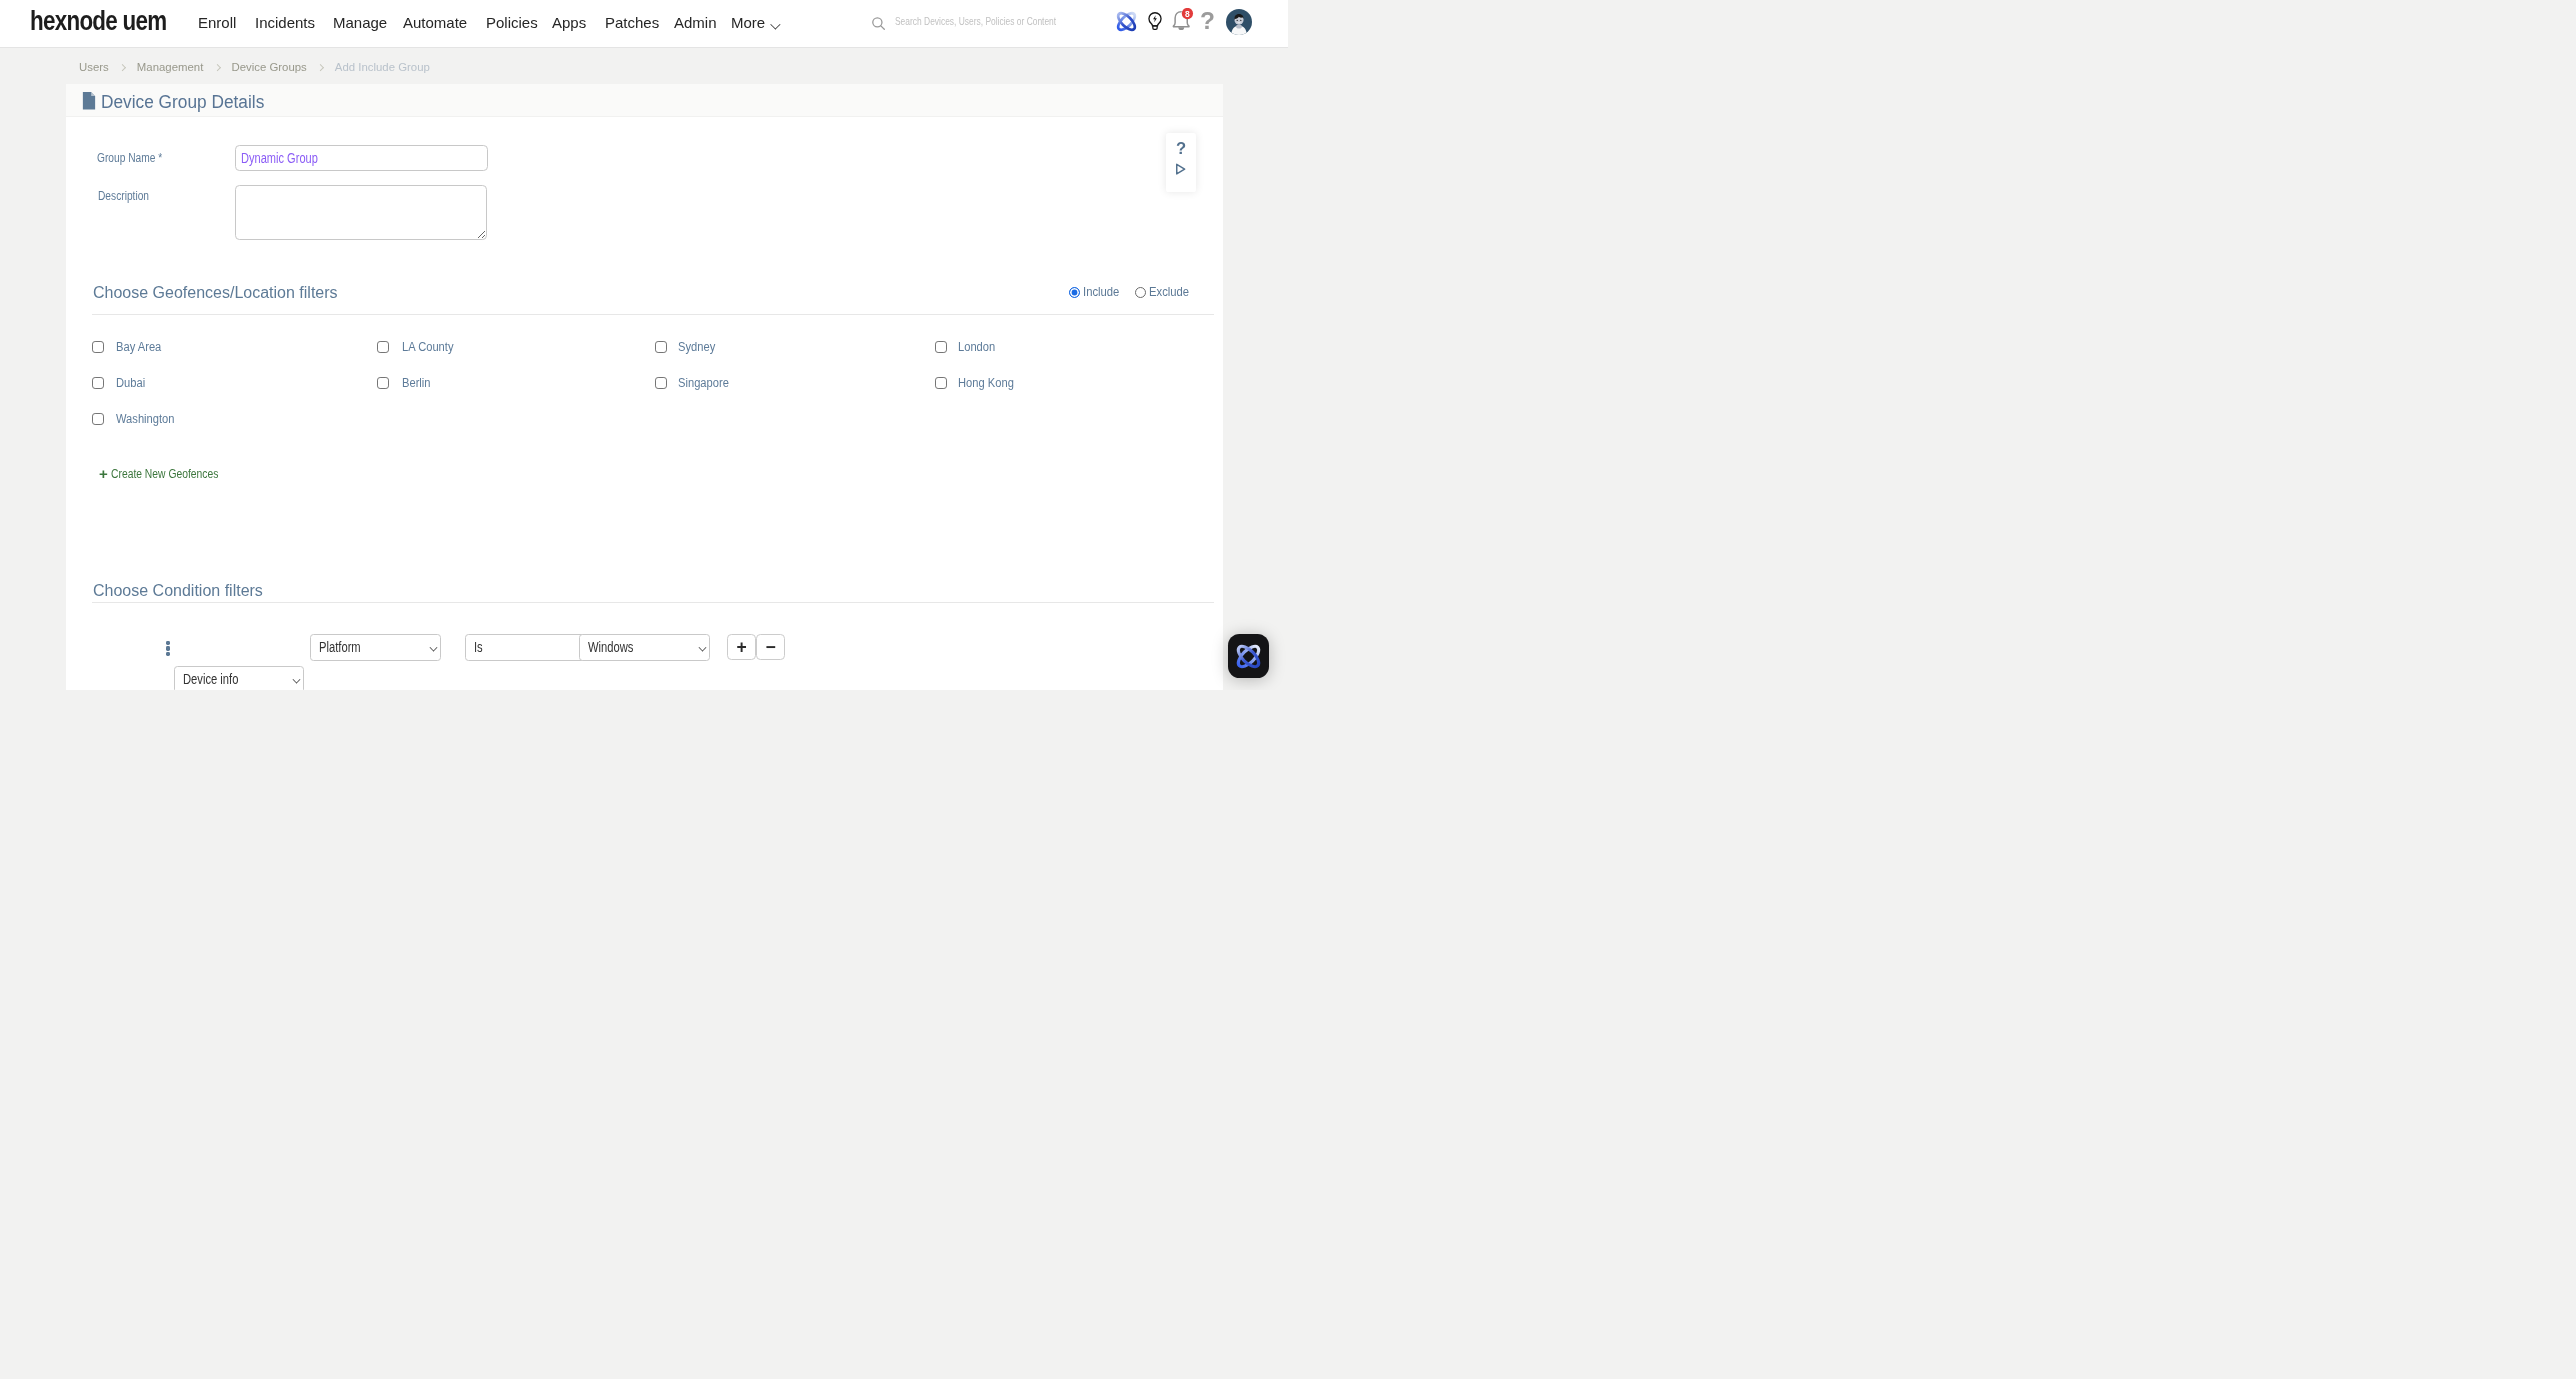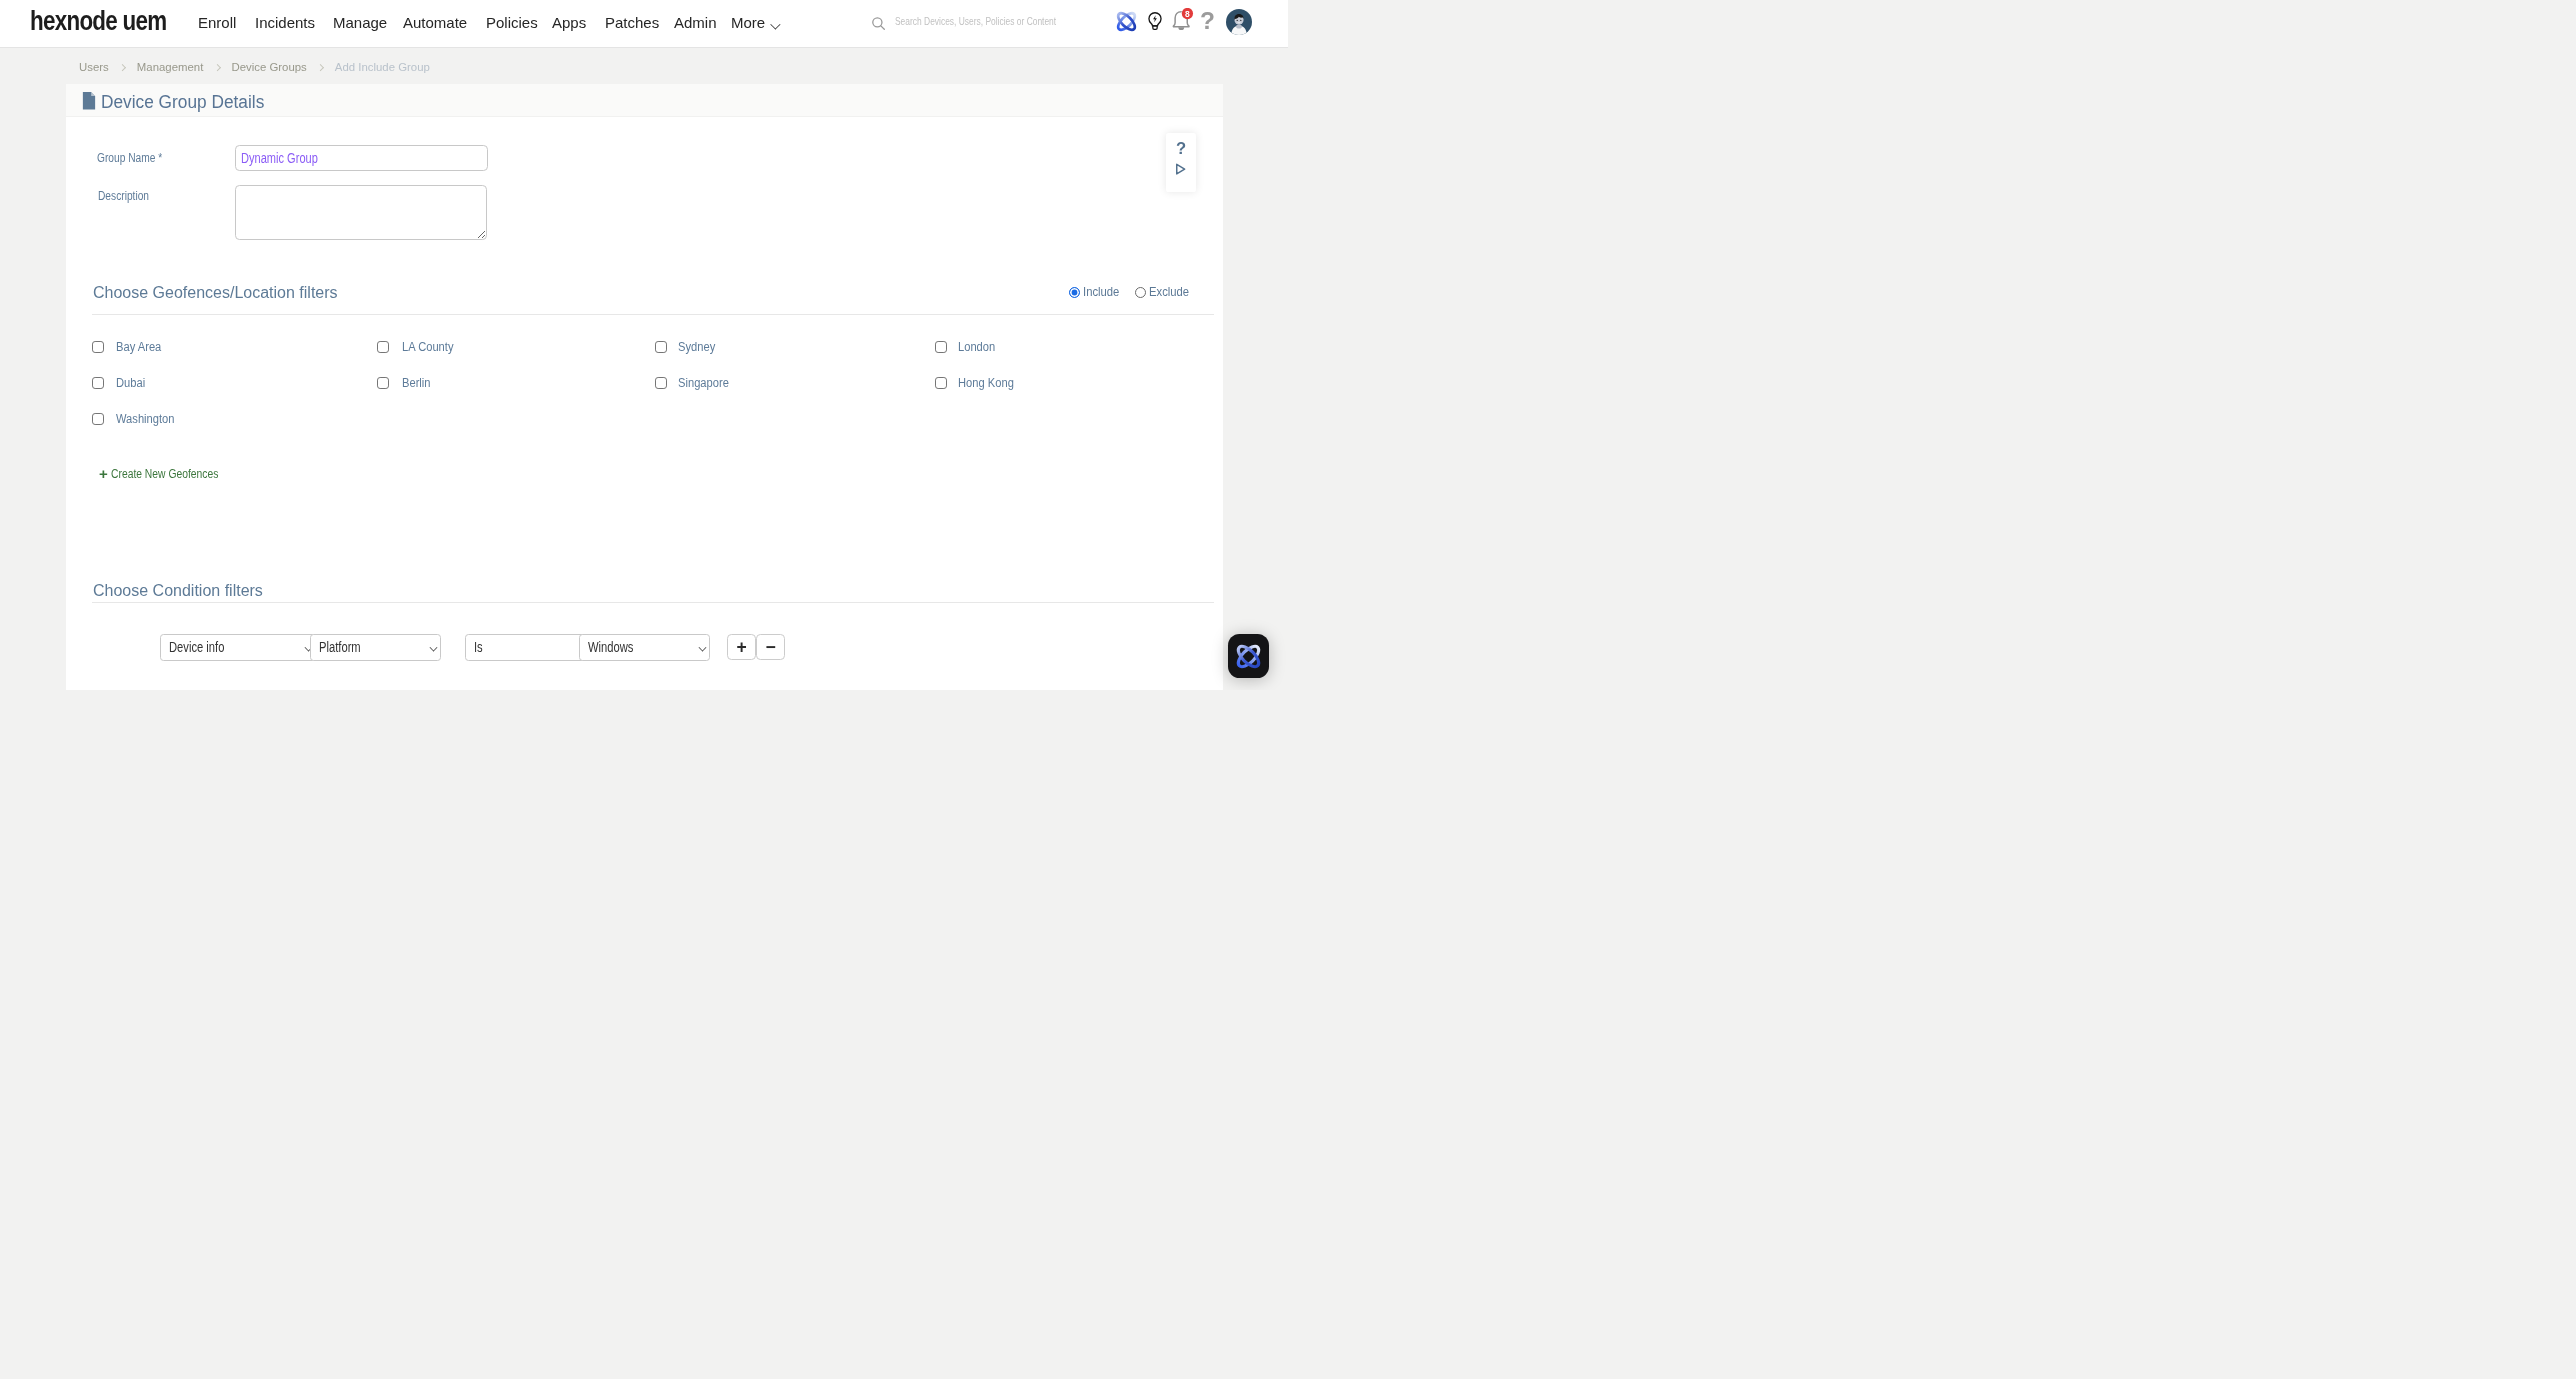--- a/index.html
+++ b/index.html
@@ -188,21 +188,21 @@
   <div id="newgeo"><b>+</b><i>Create New Geofences</i></div>
 
   <div class="shead" style="left:27px; top:498px;">Choose Condition filters</div>
   <div class="hline" style="top:518px;"></div>
 
   <div id="dots">
       <div></div>
       <div></div>
       <div></div>
     </div>
-  <div class="sel" style="left:94px; width:156px;"><em>Device info</em><span class="chev"></span></div>
+  <div class="sel" style="left:108px; width:130px;margin-top:32px;"><em>Device info</em><span class="chev"></span></div>
   <div class="sel" style="left:244px; width:131px;"><em>Platform</em><span class="chev"></span></div>
   <div class="sel" style="left:379px; width:132px;margin-left:20px;"><em>Is</em><span class="chev"></span></div>
   <div class="sel" style="left:513px; width:131px;"><em>Windows</em><span class="chev"></span></div>
   <div class="pm" style="left:661px;">+</div>
   <div class="pm" style="left:690px;">−</div>
 </div>
 
 <div id="widget">
   <svg width="27" height="27" viewBox="0 0 24 24">
     <defs>

